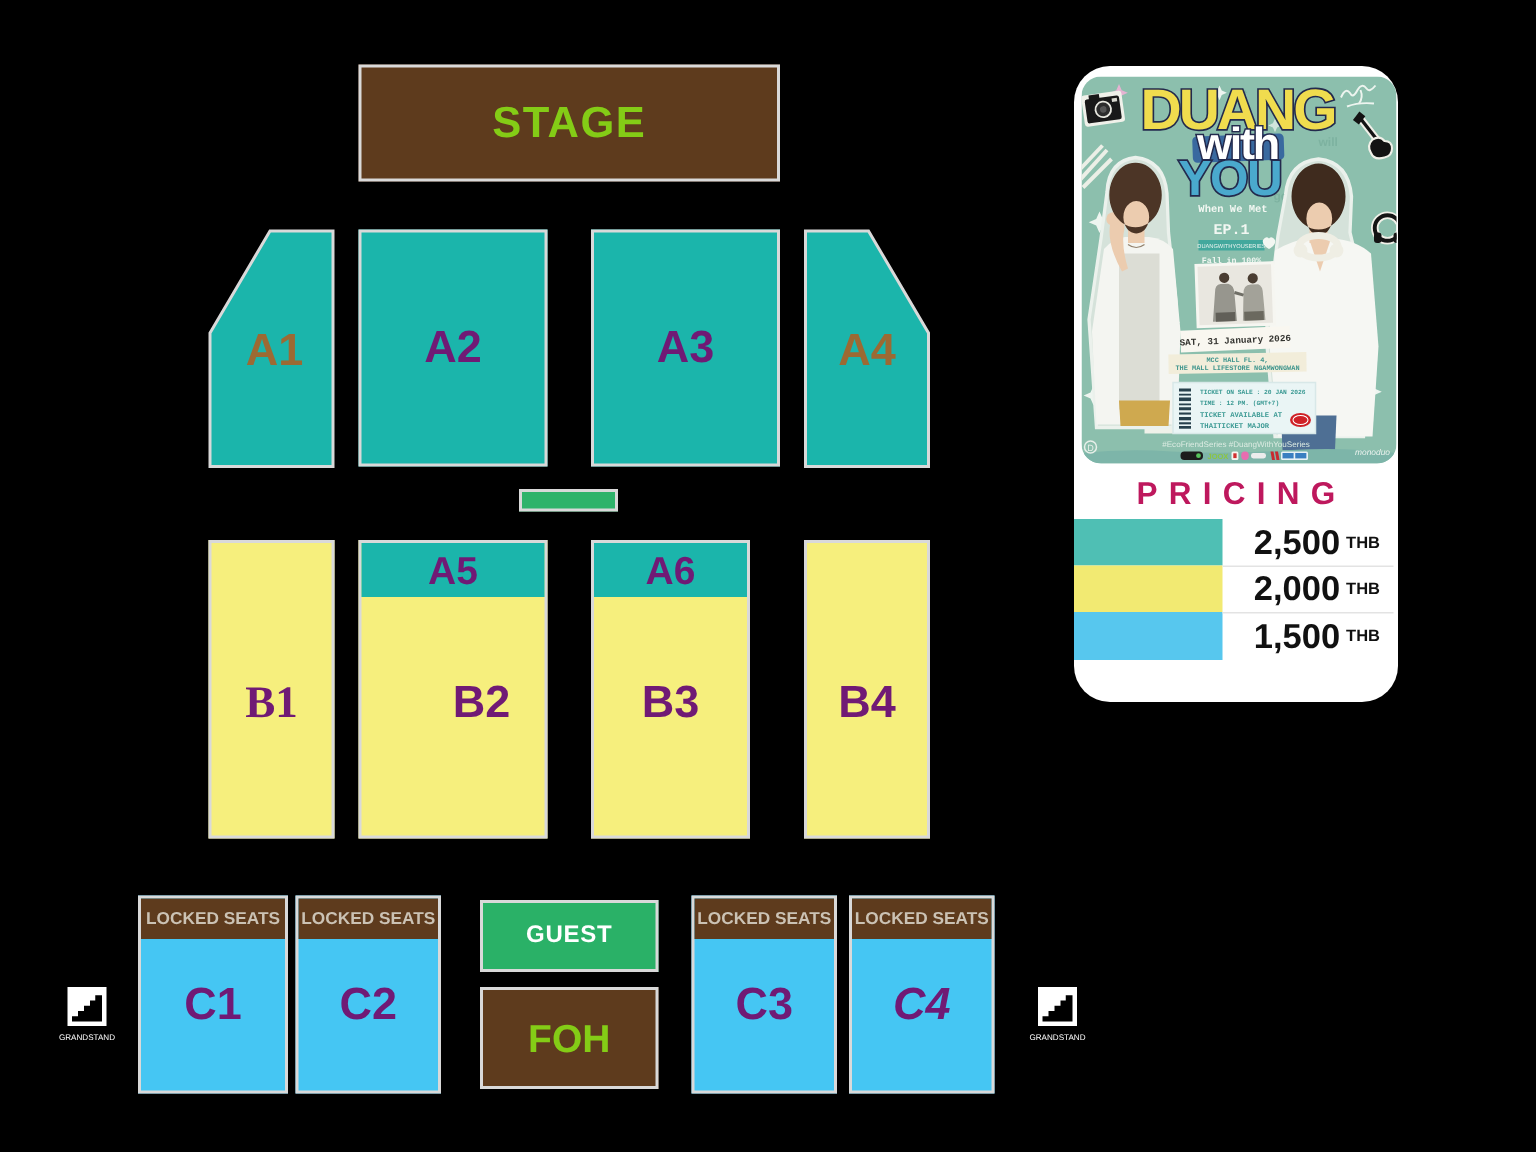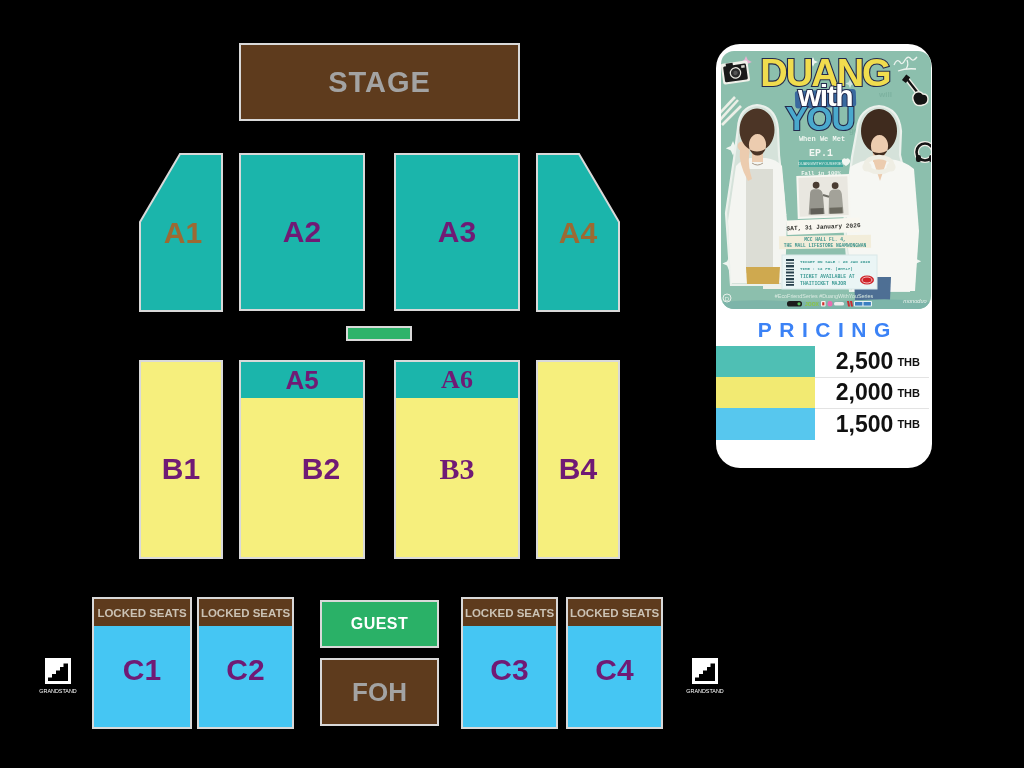--- a/index.html
+++ b/index.html
@@ -4,21 +4,21 @@
 <style>
   html,body{margin:0;padding:0;background:#000;width:1024px;height:768px;overflow:hidden;}
   body{font-family:"Liberation Sans", sans-serif;position:relative;}
   .abs{position:absolute;box-sizing:border-box;}
   .box{position:absolute;box-sizing:border-box;border:2px solid #d9d9d9;
        display:flex;align-items:center;justify-content:center;font-weight:bold;}
   .teal{background:#1bb5ab;}
   .yellow{background:#f6ef7d;}
   .brown{background:#5e3b1d;}
   .lbl{color:#701a75;font-size:30px;font-weight:bold;}
-  .ltgray{color:#a3a3a3;}
+  .ltgray{color:#84cc16;}
 </style>
 </head>
 <body>
 
 <div class="box brown" style="left:239px;top:43px;width:281px;height:78px;">
   <span class="ltgray" style="font-size:29px;letter-spacing:1px;">STAGE</span>
 </div>
 
 <svg class="abs" style="left:138px;top:152px;" width="86" height="161" viewBox="0 0 86 161">
   <polygon points="2,70 42,2 84,2 84,159 2,159" fill="#1bb5ab" stroke="#d9d9d9" stroke-width="2"></polygon>
@@ -33,36 +33,36 @@
   <span class="lbl">A3</span>
 </div>
 
 <svg class="abs" style="left:535px;top:152px;" width="86" height="161" viewBox="0 0 86 161">
   <polygon points="2,2 44,2 84,70 84,159 2,159" fill="#1bb5ab" stroke="#d9d9d9" stroke-width="2"></polygon>
   <text x="43" y="91" text-anchor="middle" fill="#9c6a33" font-size="30" font-weight="bold" font-family="Liberation Sans">A4</text>
 </svg>
 
 <div class="box" style="left:346px;top:326px;width:66px;height:15px;background:#2eb36a;"></div>
 
-<div class="box yellow" style="left:139px;top:360px;width:84px;height:199px;">
+<div class="box yellow" style="left:139px;top:360px;width:84px;height:199px;font-family:Liberation Serif, serif;">
   <span class="lbl" style="margin-top:18px;">B1</span>
 </div>
 
 <div class="box yellow" style="left:239px;top:360px;width:126px;height:199px;flex-direction:column;justify-content:flex-start;">
 
   <div style="width:100%;height:36px;background:#1bb5ab;display:flex;align-items:center;justify-content:center;">
     <span class="lbl" style="font-size:26px;text-align:right;">A5</span>
   </div>
 
   <div style="flex:1;display:flex;align-items:center;justify-content:center;margin-bottom:17px;margin-left:38px;">
       <span class="lbl">B2</span>
     </div>
 </div>
 
-<div class="box yellow" style="left:394px;top:360px;width:126px;height:199px;flex-direction:column;justify-content:flex-start;font-family:Liberation Serif, serif;">
+<div class="box yellow" style="left:394px;top:360px;width:106px;height:199px;flex-direction:column;justify-content:flex-start;">
 
   <div style="width:100%;height:36px;background:#1bb5ab;display:flex;align-items:center;justify-content:center;">
     <span class="lbl" style="font-size:26px;">A6</span>
   </div>
 
   <div style="flex:1;display:flex;align-items:center;justify-content:center;margin-bottom:17px;">
       <span class="lbl">B3</span>
     </div>
 </div>
 
@@ -106,21 +106,21 @@
   <div style="flex:1;display:flex;align-items:center;justify-content:center;margin-bottom:14px;">
       <span class="lbl">C3</span>
     </div>
 </div>
 
 <div class="box" style="left:566px;top:597px;width:97px;height:132px;flex-direction:column;background:#45c6f3;justify-content:flex-start;">
 
   <div style="width:100%;height:27px;background:#5e3b1d;display:flex;align-items:center;justify-content:center;">
     <span style="color:#cbc2b4;font-size:11.5px;font-weight:bold;white-space:nowrap;">LOCKED SEATS</span>
   </div>
-  <div style="flex:1;display:flex;align-items:center;margin-bottom:14px;">
+  <div style="flex:1;display:flex;align-items:center;margin-bottom:14px;font-style:italic;">
       <span class="lbl">C4</span>
     </div>
 </div>
 
 <svg class="abs" style="left:35px;top:657px;" width="56" height="40" viewBox="0 0 56 40">
   <rect x="10" y="1" width="26" height="26" fill="#fff"></rect>
   <path d="M13,24 L13,20.5 17,20.5 17,17 21,17 21,13.5 25,13.5 25,10 28.5,10 28.5,6.5 33,6.5 33,24 Z" fill="#000"></path>
   <text x="23" y="36" text-anchor="middle" fill="#fff" font-size="5.4" font-family="Liberation Sans">GRANDSTAND</text>
 </svg>
 
@@ -313,21 +313,21 @@
         <rect x="142.5" y="251" width="7.4" height="3.6" fill="#3a7fc1"></rect>
       </g>
 
       <circle cx="6" cy="247" r="4" fill="none" stroke="#e7efe9" stroke-width="1"></circle>
       <text x="6" y="249.5" font-family="Liberation Sans" font-size="6" fill="#e7efe9" text-anchor="middle">D</text>
 
       <text x="194" y="252" font-family="Liberation Sans" font-size="5.6" fill="#edf4ef" text-anchor="middle" font-style="italic">monoduo</text>
     </g>
   </svg>
 
-  <div style="position:absolute;left:0;top:274px;width:100%;text-align:center;font-size:21px;font-weight:bold;color:#3b82f6;letter-spacing:7.5px;text-indent:7.5px;">PRICING</div>
+  <div style="position:absolute;left:0;top:274px;width:100%;text-align:center;font-size:21px;font-weight:bold;color:#be185d;letter-spacing:7.5px;text-indent:7.5px;">PRICING</div>
 
   <div style="position:absolute;left:0;top:302px;width:99px;height:31px;background:#4fbfb4;"></div>
 
   <div style="position:absolute;left:0;top:333px;width:99px;height:31px;background:#f2ea72;"></div>
 
   <div style="position:absolute;left:0;top:364px;width:99px;height:32px;background:#57c7ee;"></div>
 
   <div style="position:absolute;right:12px;top:302px;width:110px;height:31px;display:flex;align-items:center;justify-content:flex-end;">
     <span style="font-size:23px;font-weight:bold;color:#111;">2,500</span>
     <span style="font-size:11px;font-weight:bold;color:#111;margin-left:4px;">THB</span>

